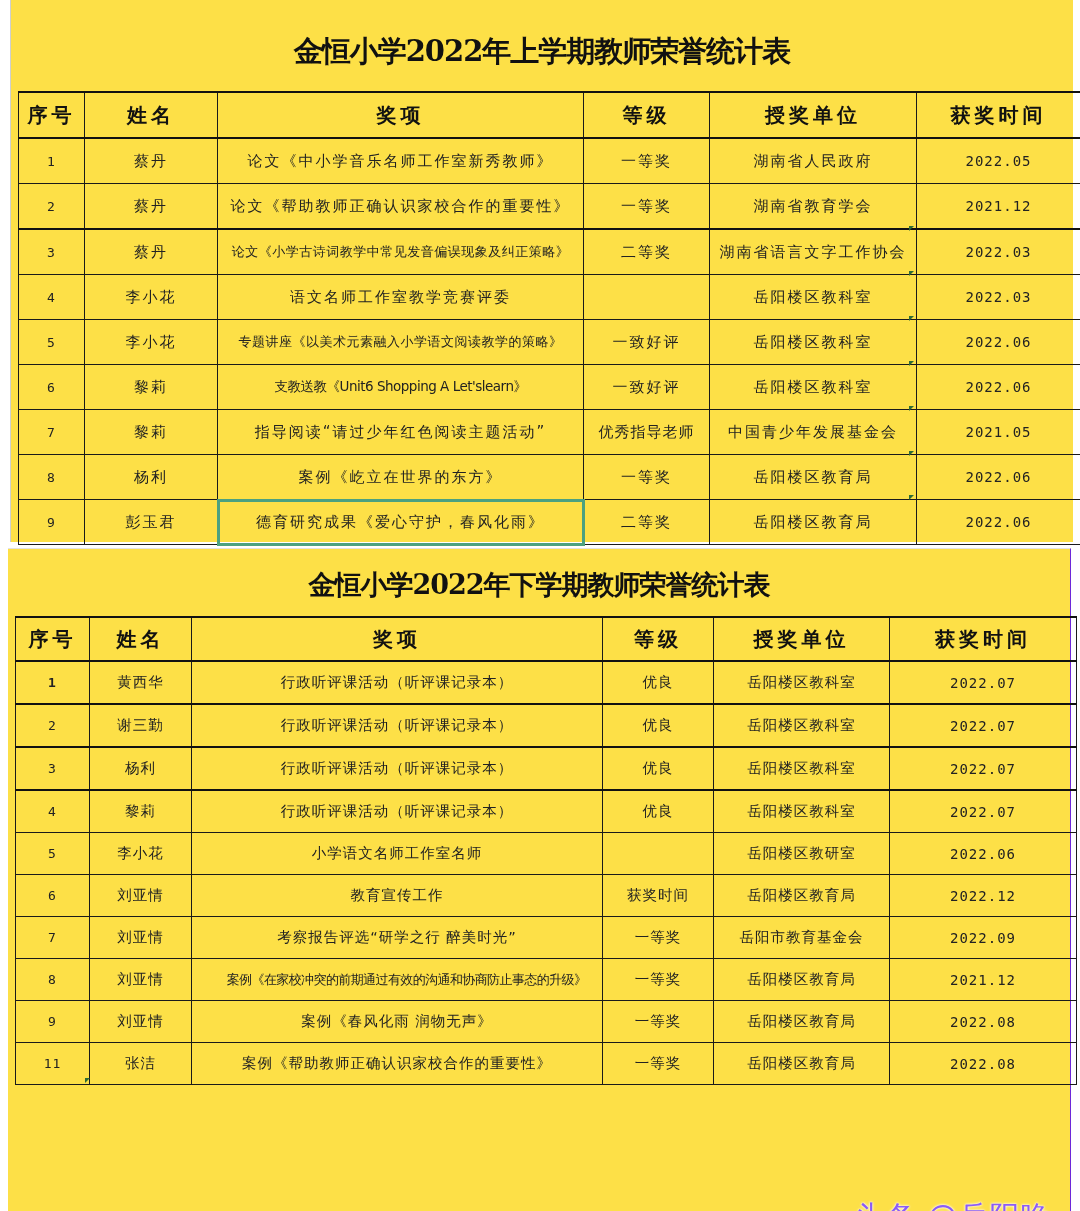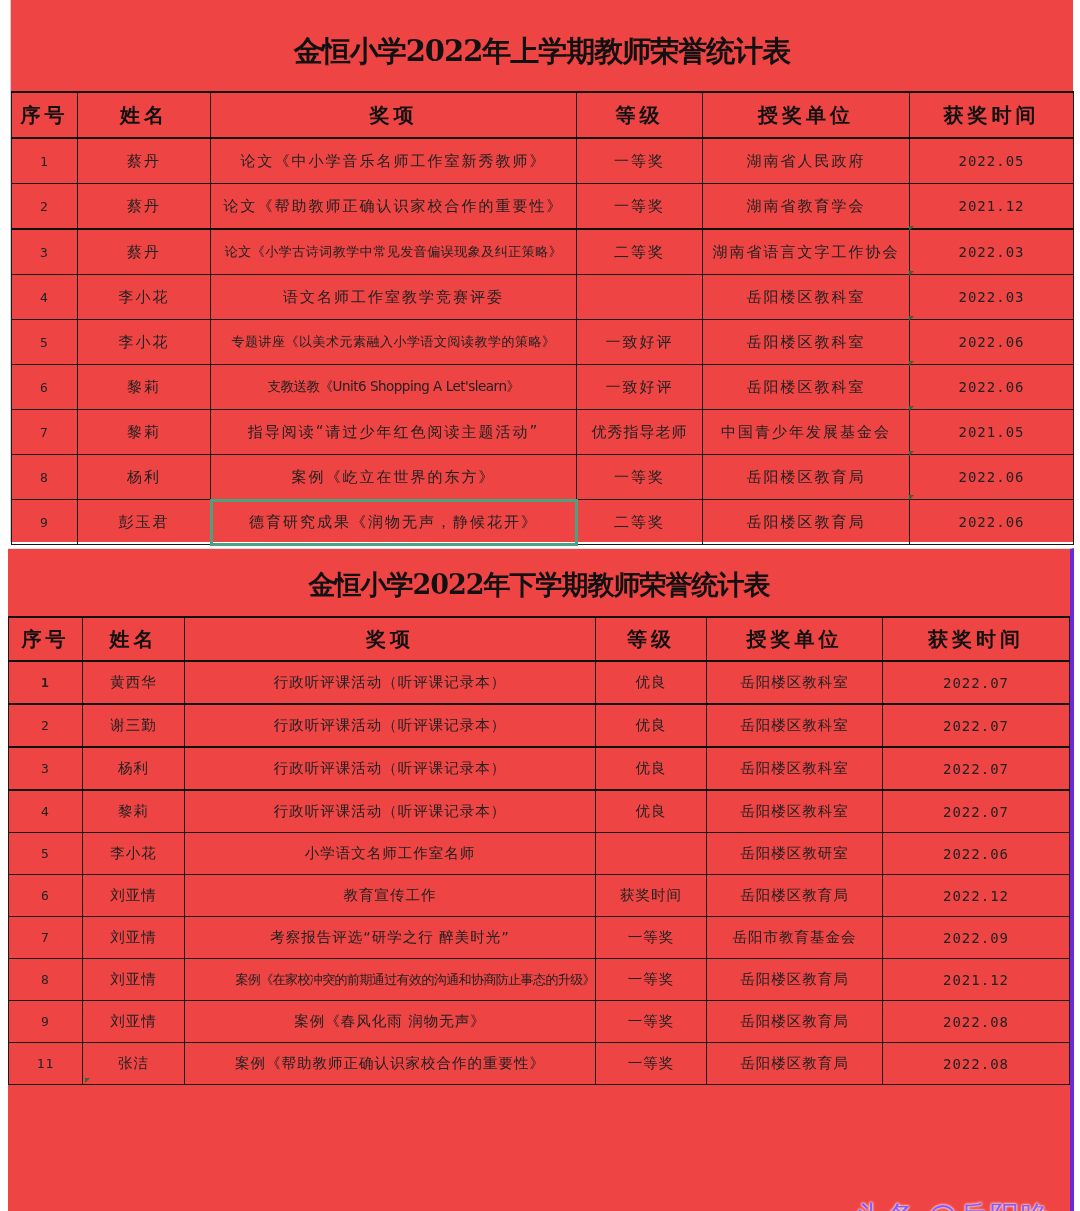--- a/index.html
+++ b/index.html
@@ -1,29 +1,29 @@
 <!DOCTYPE html>
 <html><head>
 <meta charset="utf-8">
 <style>
   html, body { margin: 0; padding: 0; background: #ffffff; }
   body { width: 1080px; height: 1211px; position: relative; overflow: hidden;
          font-family: "DejaVu Sans", "Liberation Sans", sans-serif; color: #111; }
 
-  .sheet { position: absolute; background: #ef4444; }
+  .sheet { position: absolute; background: #fde047; }
   .sheet1 { left: 10px; top: 0; width: 1062px; height: 542px; border-left: 1px solid #d8d8d8; }
-  .sheet2 { left: 8px; top: 548px; width: 1062px; height: 663px; border-top: 1px solid #e2e2e2; border-right: 4px solid #6d28d9; }
+  .sheet2 { left: 8px; top: 548px; width: 1062px; height: 663px; border-top: 1px solid #e2e2e2; border-right: 1px solid #6d28d9; }
 
   .title { position: absolute; left: 0; right: 0; text-align: center;
            font-family: "DejaVu Serif", "Liberation Serif", serif; font-weight: bold;
            color: #111; letter-spacing: -1px; }
   .sheet1 .title { top: 26px; height: 50px; line-height: 50px; font-size: 29px; }
   .sheet2 .title { top: 14px; height: 44px; line-height: 44px; font-size: 27px; }
 
-  table { position: absolute; left: 0; border-collapse: collapse; table-layout: fixed; }
+  table { position: absolute; left: 7px; border-collapse: collapse; table-layout: fixed; }
   .sheet1 table { top: 91px; width: 1062px; }
   .sheet2 table { top: 67px; width: 1061px; }
 
   th, td { border: 1px solid #1a1a1a; text-align: center; vertical-align: middle;
             padding: 0; overflow: hidden; white-space: nowrap; }
   th { font-family: "DejaVu Serif", "Liberation Serif", serif; font-weight: bold; font-size: 20px; letter-spacing: 4px; }
   .sheet1 th { height: 44px; border-top: 2px solid #111; border-bottom: 2px solid #111; }
   .sheet2 th { height: 42px; border-top: 2px solid #111; border-bottom: 2px solid #111; }
 
   td { font-size: 15px; color: #222; letter-spacing: 2px; }
@@ -129,21 +129,21 @@
         <td class="num">8</td>
         <td>杨利</td>
         <td>案例《屹立在世界的东方》</td>
         <td>一等奖</td>
         <td>岳阳楼区教育局</td>
         <td class="date">2022.06</td>
       </tr>
       <tr>
         <td class="num">9</td>
         <td>彭玉君</td>
-        <td class="selected">德育研究成果《润物无声，静候花开》</td>
+        <td class="selected">德育研究成果《爱心守护，春风化雨》</td>
         <td>二等奖</td>
         <td>岳阳楼区教育局</td>
         <td class="date">2022.06</td>
       </tr>
     </tbody>
   </table>
 </div>
 
 <div class="green-bar"></div>
 
@@ -221,21 +221,21 @@
         <td class="num">7</td>
         <td>刘亚情</td>
         <td>考察报告评选“研学之行 醉美时光”</td>
         <td>一等奖</td>
         <td>岳阳市教育基金会</td>
         <td class="date">2022.09</td>
       </tr>
       <tr>
         <td class="num">8</td>
         <td>刘亚情</td>
-        <td style="font-size:13px;letter-spacing:-0.6px;text-align:right;padding-left:19px">案例《在家校冲突的前期通过有效的沟通和协商防止事态的升级》</td>
+        <td style="font-size:13px;letter-spacing:-0.6px;text-align:center;padding-left:19px">案例《在家校冲突的前期通过有效的沟通和协商防止事态的升级》</td>
         <td>一等奖</td>
         <td>岳阳楼区教育局</td>
         <td class="date">2021.12</td>
       </tr>
       <tr>
         <td class="num">9</td>
         <td>刘亚情</td>
         <td>案例《春风化雨 润物无声》</td>
         <td>一等奖</td>
         <td>岳阳楼区教育局</td>

